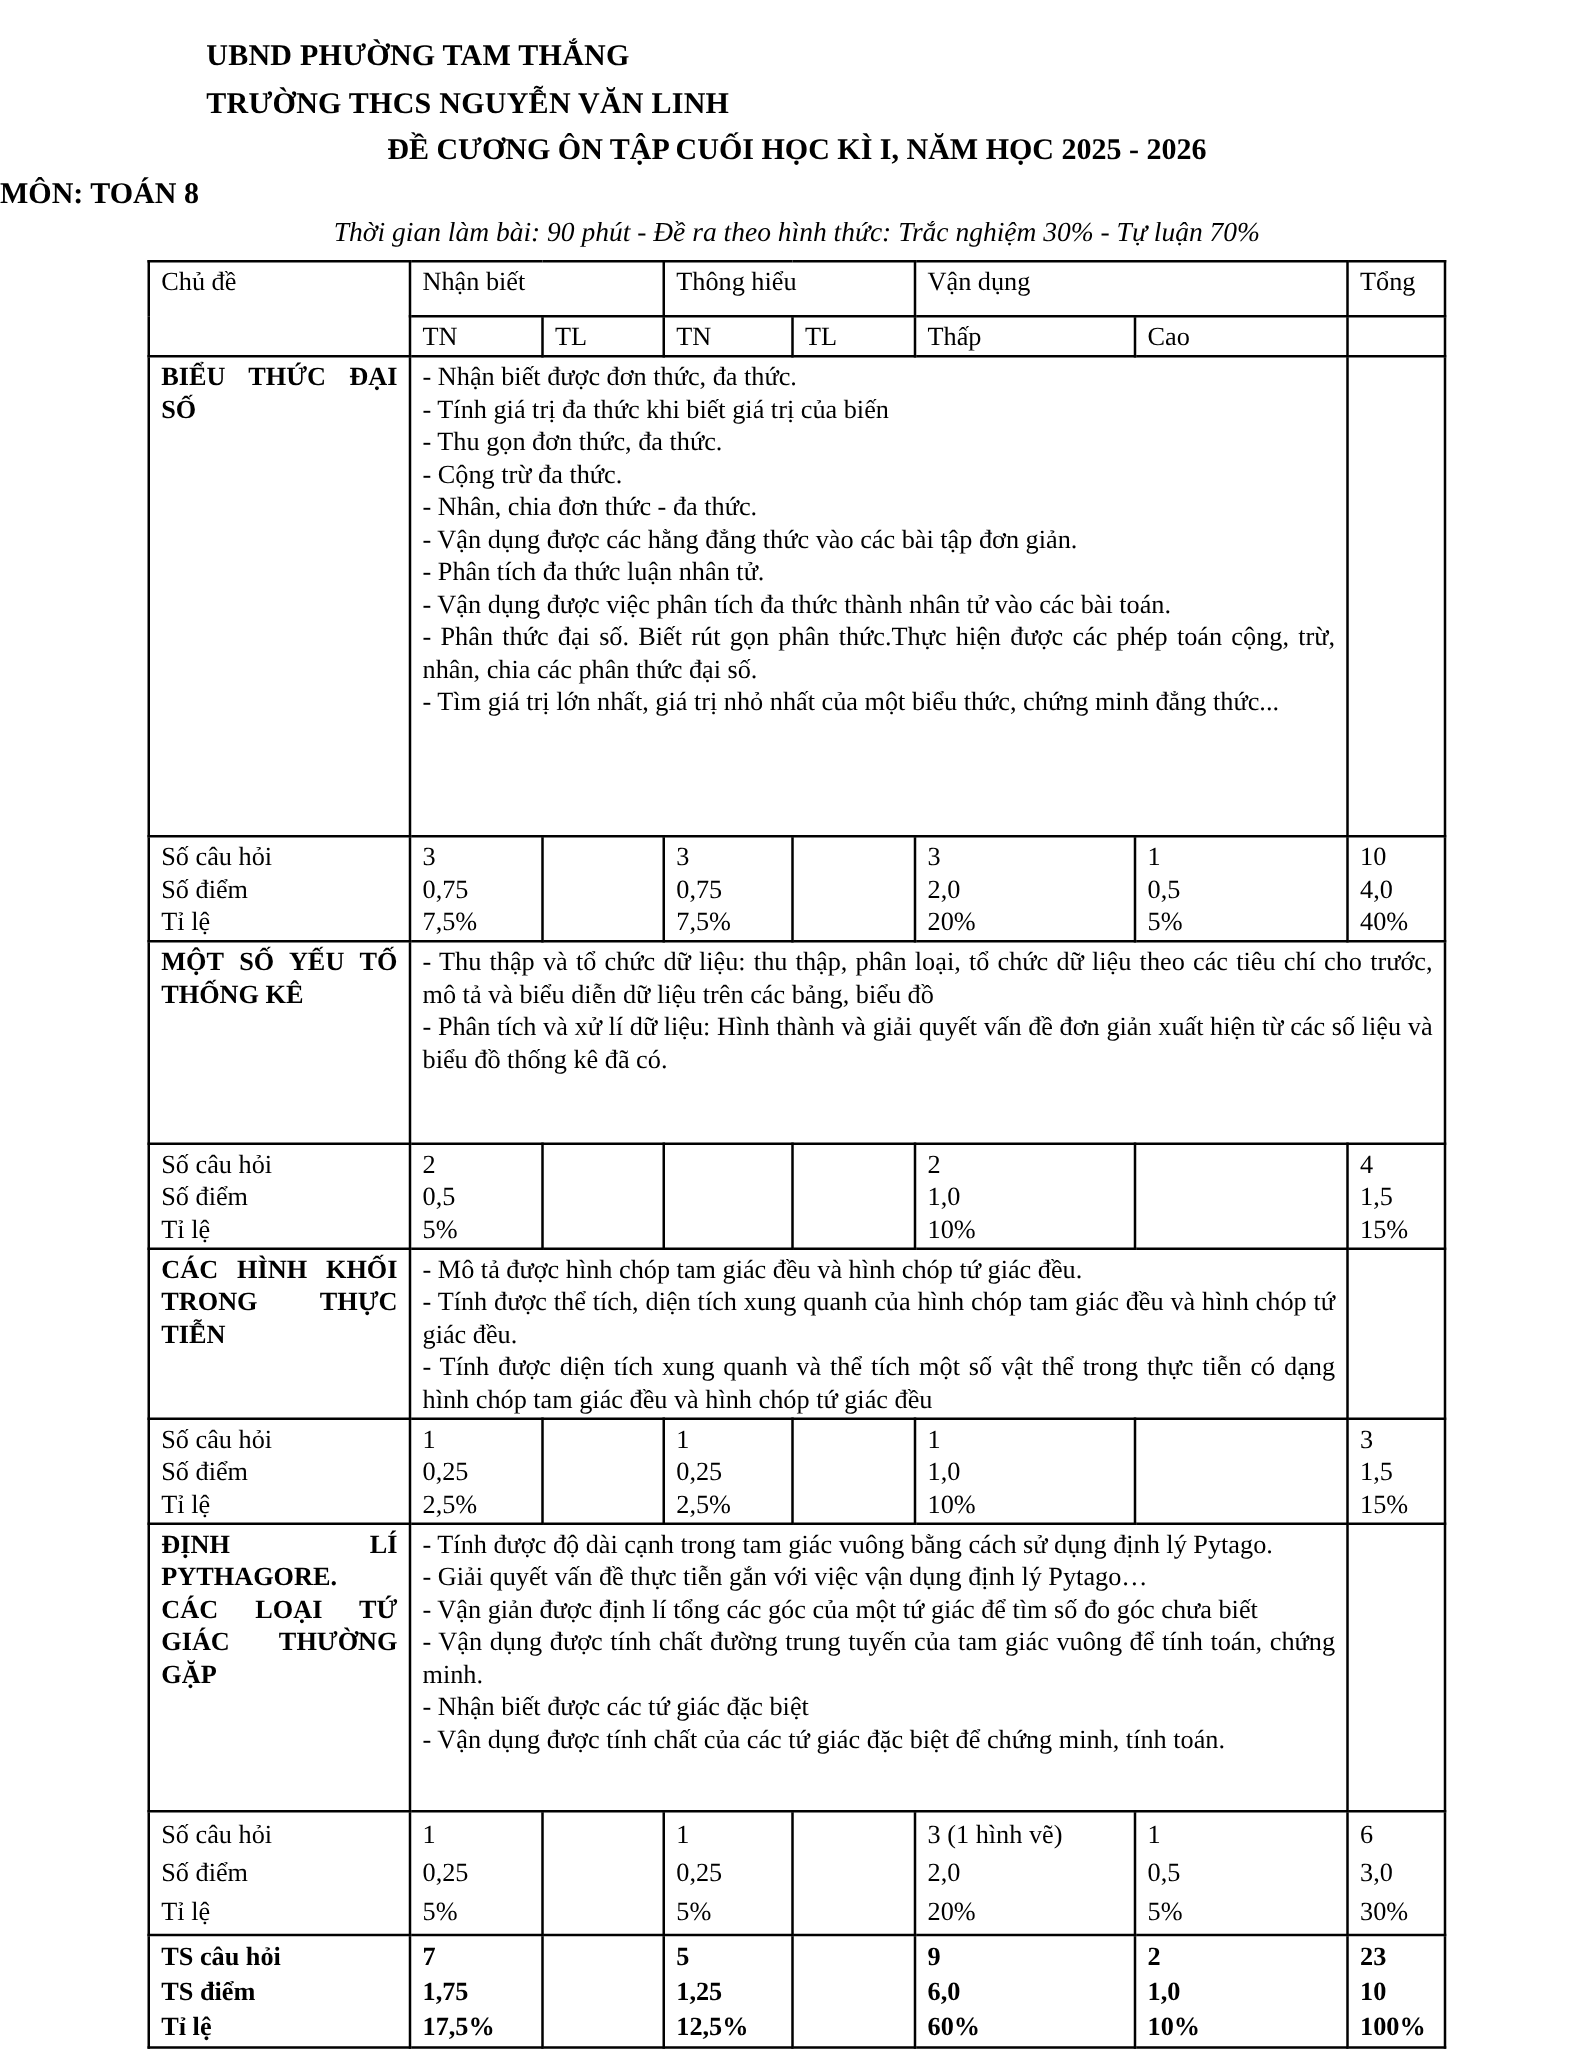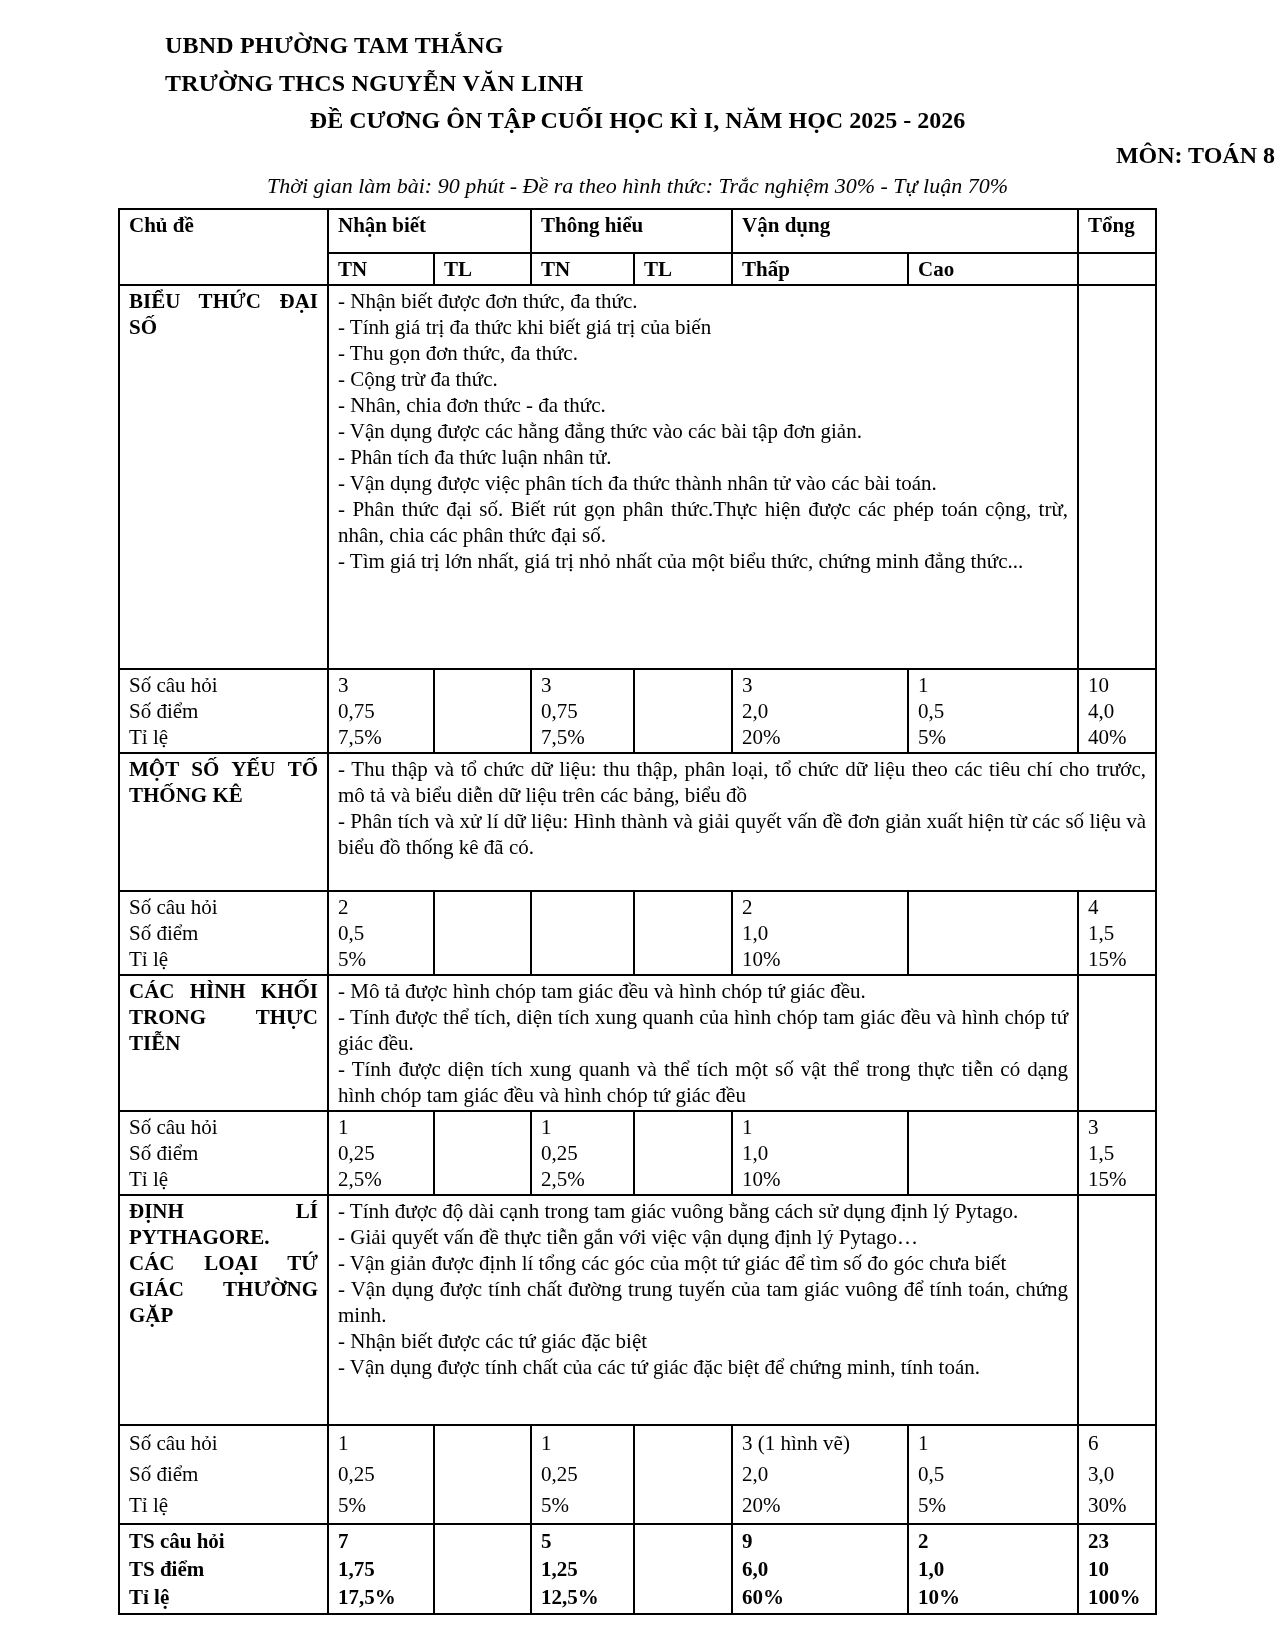--- a/index.html
+++ b/index.html
@@ -14,21 +14,21 @@
   .page { width:1275px; height:1650px; padding-top:26px; }
 
   .org-line, .school-line {
     font-weight:bold; font-size:24px; line-height:38px; margin-left:165px;
     letter-spacing:0.2px;
   }
   .doc-title {
     font-weight:bold; font-size:24px; line-height:36px; text-align:center;
   }
   .doc-subject {
-    font-weight:bold; font-size:24px; line-height:34px; text-align:right;
+    font-weight:bold; font-size:24px; line-height:34px; text-align:left;
   }
   .section-heading {
     font-weight:bold; font-size:24px; line-height:36px; margin-left:208px; margin-top:2px;
   }
   .exam-info {
     font-style:italic; font-size:22px; line-height:28px; text-align:center;
   }
 
   table.matrix {
     border-collapse:collapse; table-layout:fixed;
@@ -36,21 +36,21 @@
     border:2px solid #000;
   }
   table.matrix td {
     border:2px solid #000;
     vertical-align:top;
     font-size:21px; line-height:26px;
     padding:2px 9px 2px 9px;
     overflow:hidden;
     word-wrap:break-word;
   }
-  .b { font-weight:bold; }
+  .b { font-weight:normal; }
   td.topic-cell { font-weight:bold; text-align:justify; padding-left:8px; padding-right:8px; }
   td.v-mid { vertical-align:middle; }
   td.desc-cell { text-align:justify; padding-left:10px; padding-right:11px; }
   .desc-line { text-align:justify; }
   td.stat-cell { padding-left:12px; }
   tr.totals-row td { font-weight:bold;border-radius:12px; }
   tr.stats-tall td { line-height:31px; }
   tr.totals-row td { line-height:28px; }
 </style>
 </head>
@@ -139,21 +139,21 @@
             <div class="desc-line">0,5</div>
             <div class="desc-line">5%</div>
           </td>
       <td class="stat-cell">
             <div class="desc-line">10</div>
             <div class="desc-line">4,0</div>
             <div class="desc-line">40%</div>
           </td>
     </tr>
 
-    <tr style="height:138px">
+    <tr style="height:162px">
       <td class="topic-cell">MỘT SỐ YẾU TỐ THỐNG KÊ</td>
       <td colspan="7" class="desc-cell">
             <div class="desc-line">- Thu thập và tổ chức dữ liệu: thu thập, phân loại, tổ chức dữ liệu theo các tiêu chí cho trước, mô tả và biểu diễn dữ liệu trên các bảng, biểu đồ</div>
             <div class="desc-line">- Phân tích và xử lí dữ liệu: Hình thành và giải quyết vấn đề đơn giản xuất hiện từ các số liệu và biểu đồ thống kê đã có.</div>
           </td>
     </tr>
     <tr style="height:78px">
       <td>
             <div class="desc-line">Số câu hỏi</div>
             <div class="desc-line">Số điểm</div>

